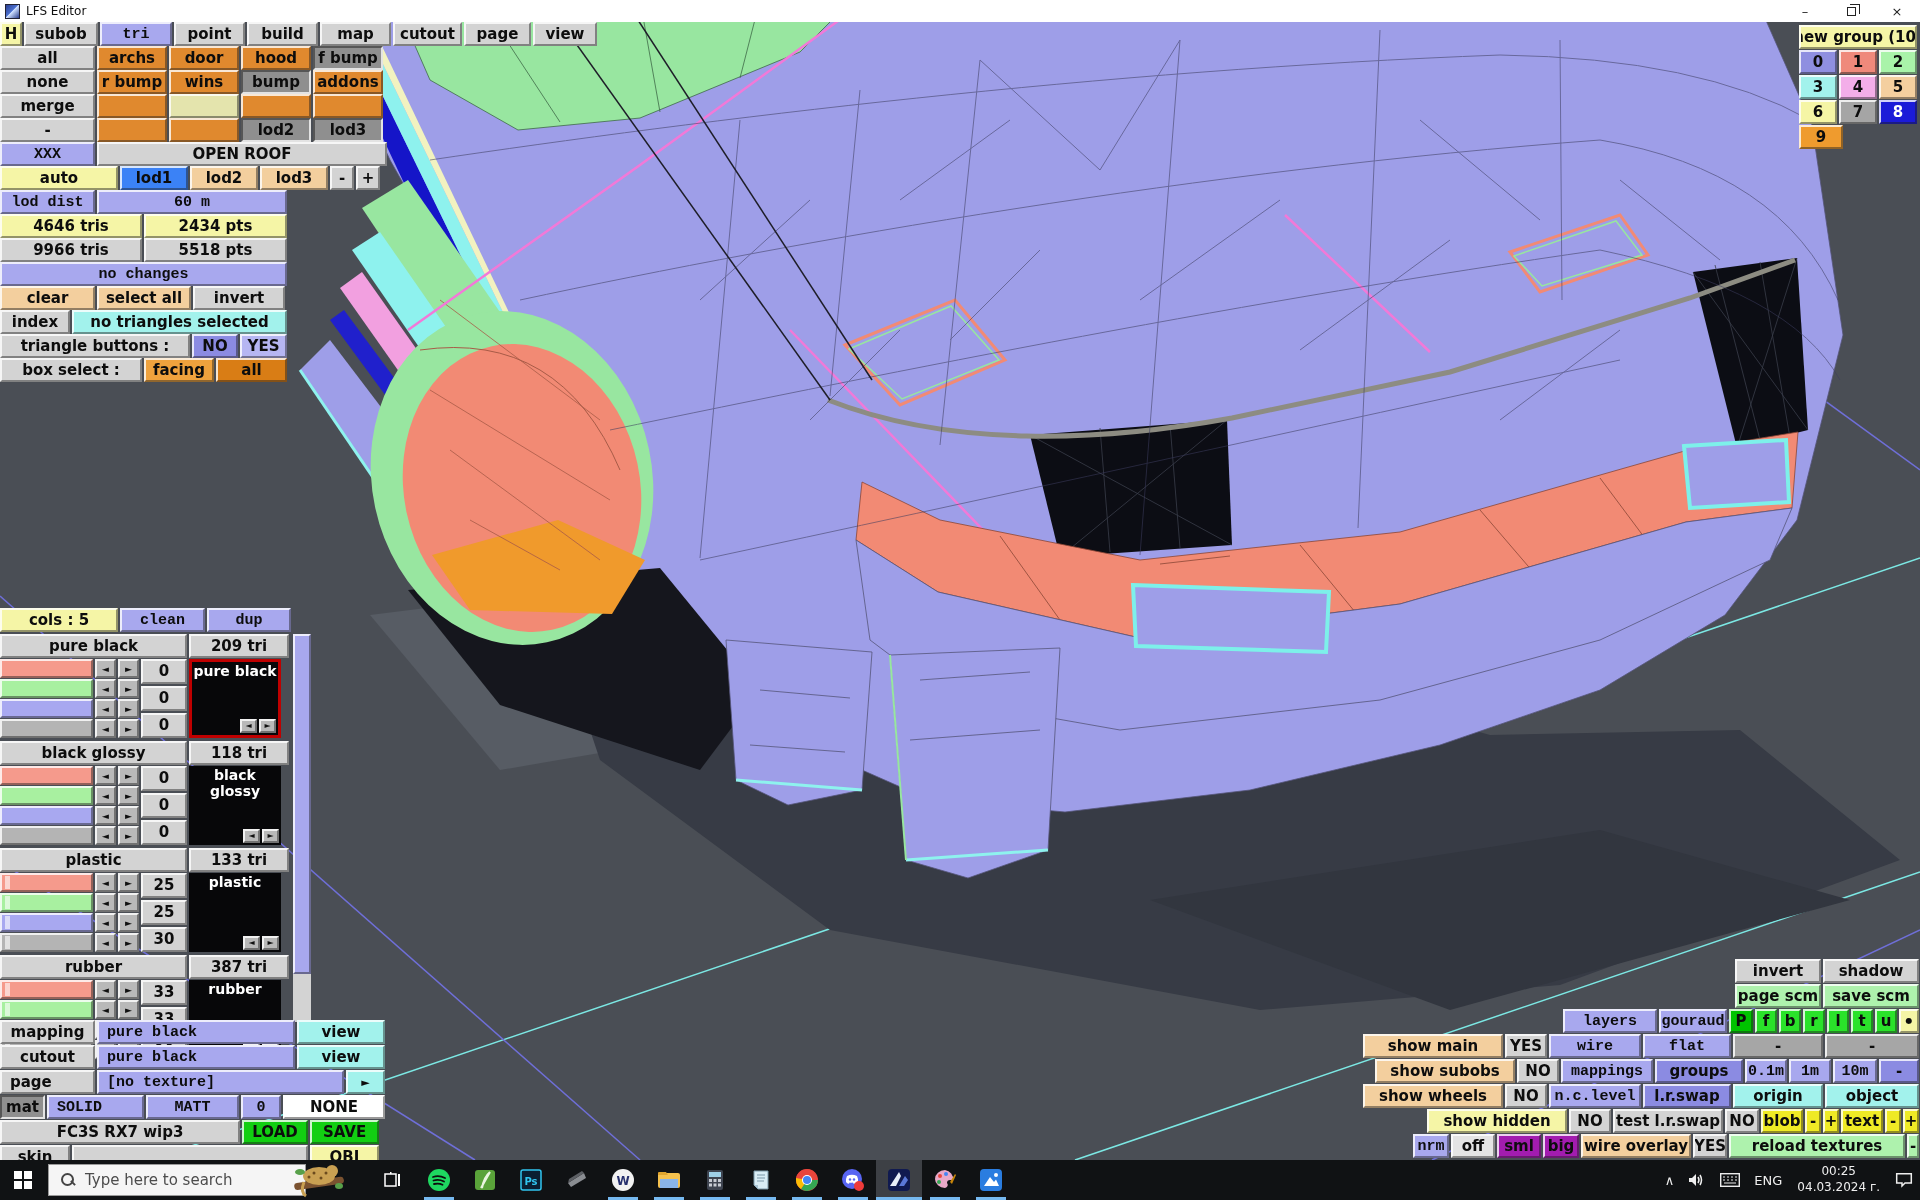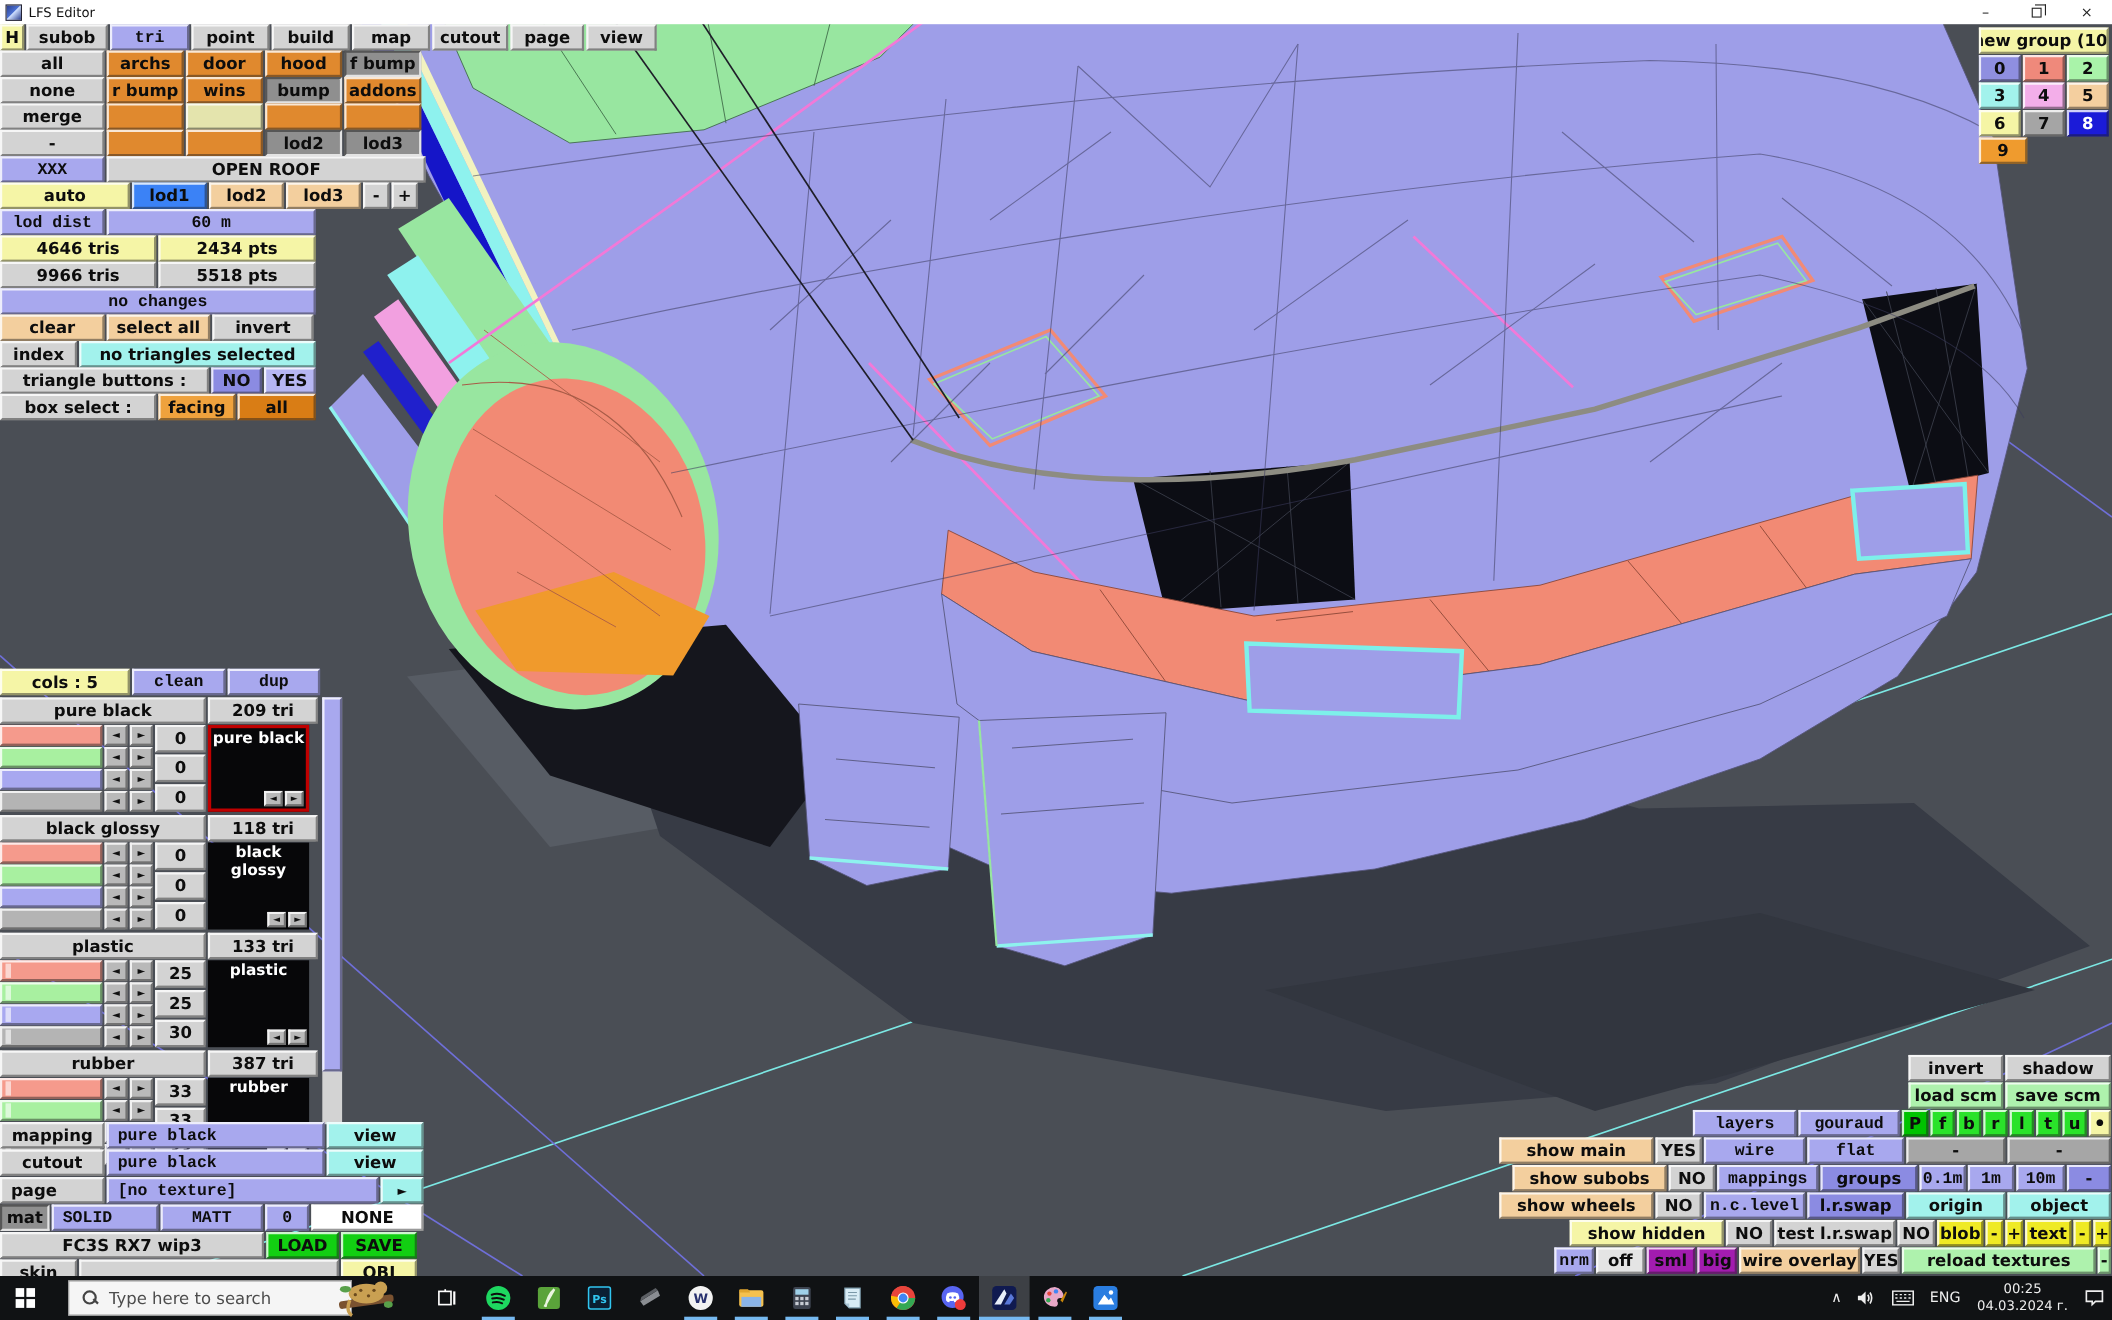--- a/index.html
+++ b/index.html
@@ -62,21 +62,21 @@
   .pv-arrows .sp{width:17px;height:14px;font-size:8px;}
   #mat-scroll{position:absolute;left:293px;top:26px;width:18px;height:388px;background:#d3d3d3;}
   #mat-scroll .thumb{width:100%;height:340px;background:#a8a8ee;border:2px solid;border-color:rgba(255,255,255,.8) rgba(30,30,30,.45) rgba(30,30,30,.45) rgba(255,255,255,.8);}
 
   
   #taskbar{position:absolute;left:0;top:1160px;width:1920px;height:40px;background:#101214;z-index:60;display:flex;align-items:center;}
   .tb-btn{width:46px;height:40px;display:flex;align-items:center;justify-content:center;position:relative;flex:0 0 auto;}
   .tb-btn .ul{position:absolute;bottom:0;left:8px;right:8px;height:3px;background:#76b9f0;}
   .tb-btn.active{background:#3d4045;}
   .tb-btn.active .ul{left:0;right:0;}
-  #searchbox{width:258px;height:32px;background:#f5f5f5;border:1px solid #9a9a9a;display:flex;align-items:center;margin-left:16px;position:relative;flex:0 0 auto;}
+  #searchbox{width:258px;height:32px;background:#f5f5f5;border:1px solid #9a9a9a;display:flex;align-items:center;margin-left:2px;position:relative;flex:0 0 auto;}
   #searchbox .mag{width:14px;height:14px;margin:0 10px 0 12px;position:relative;}
   #searchbox .mag::before{content:"";position:absolute;left:0;top:0;width:9px;height:9px;border:2px solid #444;border-radius:50%;}
   #searchbox .mag::after{content:"";position:absolute;left:9px;top:9px;width:6px;height:2px;background:#444;transform:rotate(45deg);}
   #searchbox .ph{font-size:15px;color:#4c4c4c;font-weight:400;}
   #cheetah{width:52px;height:40px;margin-left:-14px;margin-right:26px;flex:0 0 auto;position:relative;z-index:2;}
   #tray{margin-left:auto;display:flex;align-items:center;color:#eee;height:100%;}
   #tray .titem{display:flex;align-items:center;justify-content:center;height:100%;padding:0 7px;font-size:13px;}
   #clock{display:flex;flex-direction:column;align-items:center;justify-content:center;font-size:12px;line-height:1.3;padding:0 8px;}
 
   svg text{font-family:"DejaVu Sans",sans-serif;}
@@ -530,26 +530,26 @@
     <div class="b c-yellow" style="width:69px">OBJ</div>
   </div>
 </div>
 
 <div id="br-panel">
   <div class="row">
     <div class="b" style="width:86px">invert</div>
     <div class="b" style="width:96px">shadow</div>
   </div>
   <div class="row">
-    <div class="b c-green" style="width:86px">load scm</div>
+    <div class="b c-green" style="width:86px">page scm</div>
     <div class="b c-green" style="width:96px">save scm</div>
   </div>
   <div class="row">
     <div class="b c-purple" style="width:94px">layers</div>
-    <div class="b c-purple" style="width:92px">gouraud</div>
+    <div class="b c-purple" style="width:68px">gouraud</div>
     <div class="b c-p" style="width:24px">P</div>
     <div class="b c-f" style="width:22px">f</div>
     <div class="b c-f" style="width:22px">b</div>
     <div class="b c-f" style="width:22px">r</div>
     <div class="b c-f" style="width:22px">l</div>
     <div class="b c-f" style="width:22px">t</div>
     <div class="b c-f" style="width:22px">u</div>
     <div class="b c-yellow" style="width:20px;font-size:8px">●</div>
   </div>
   <div class="row">

